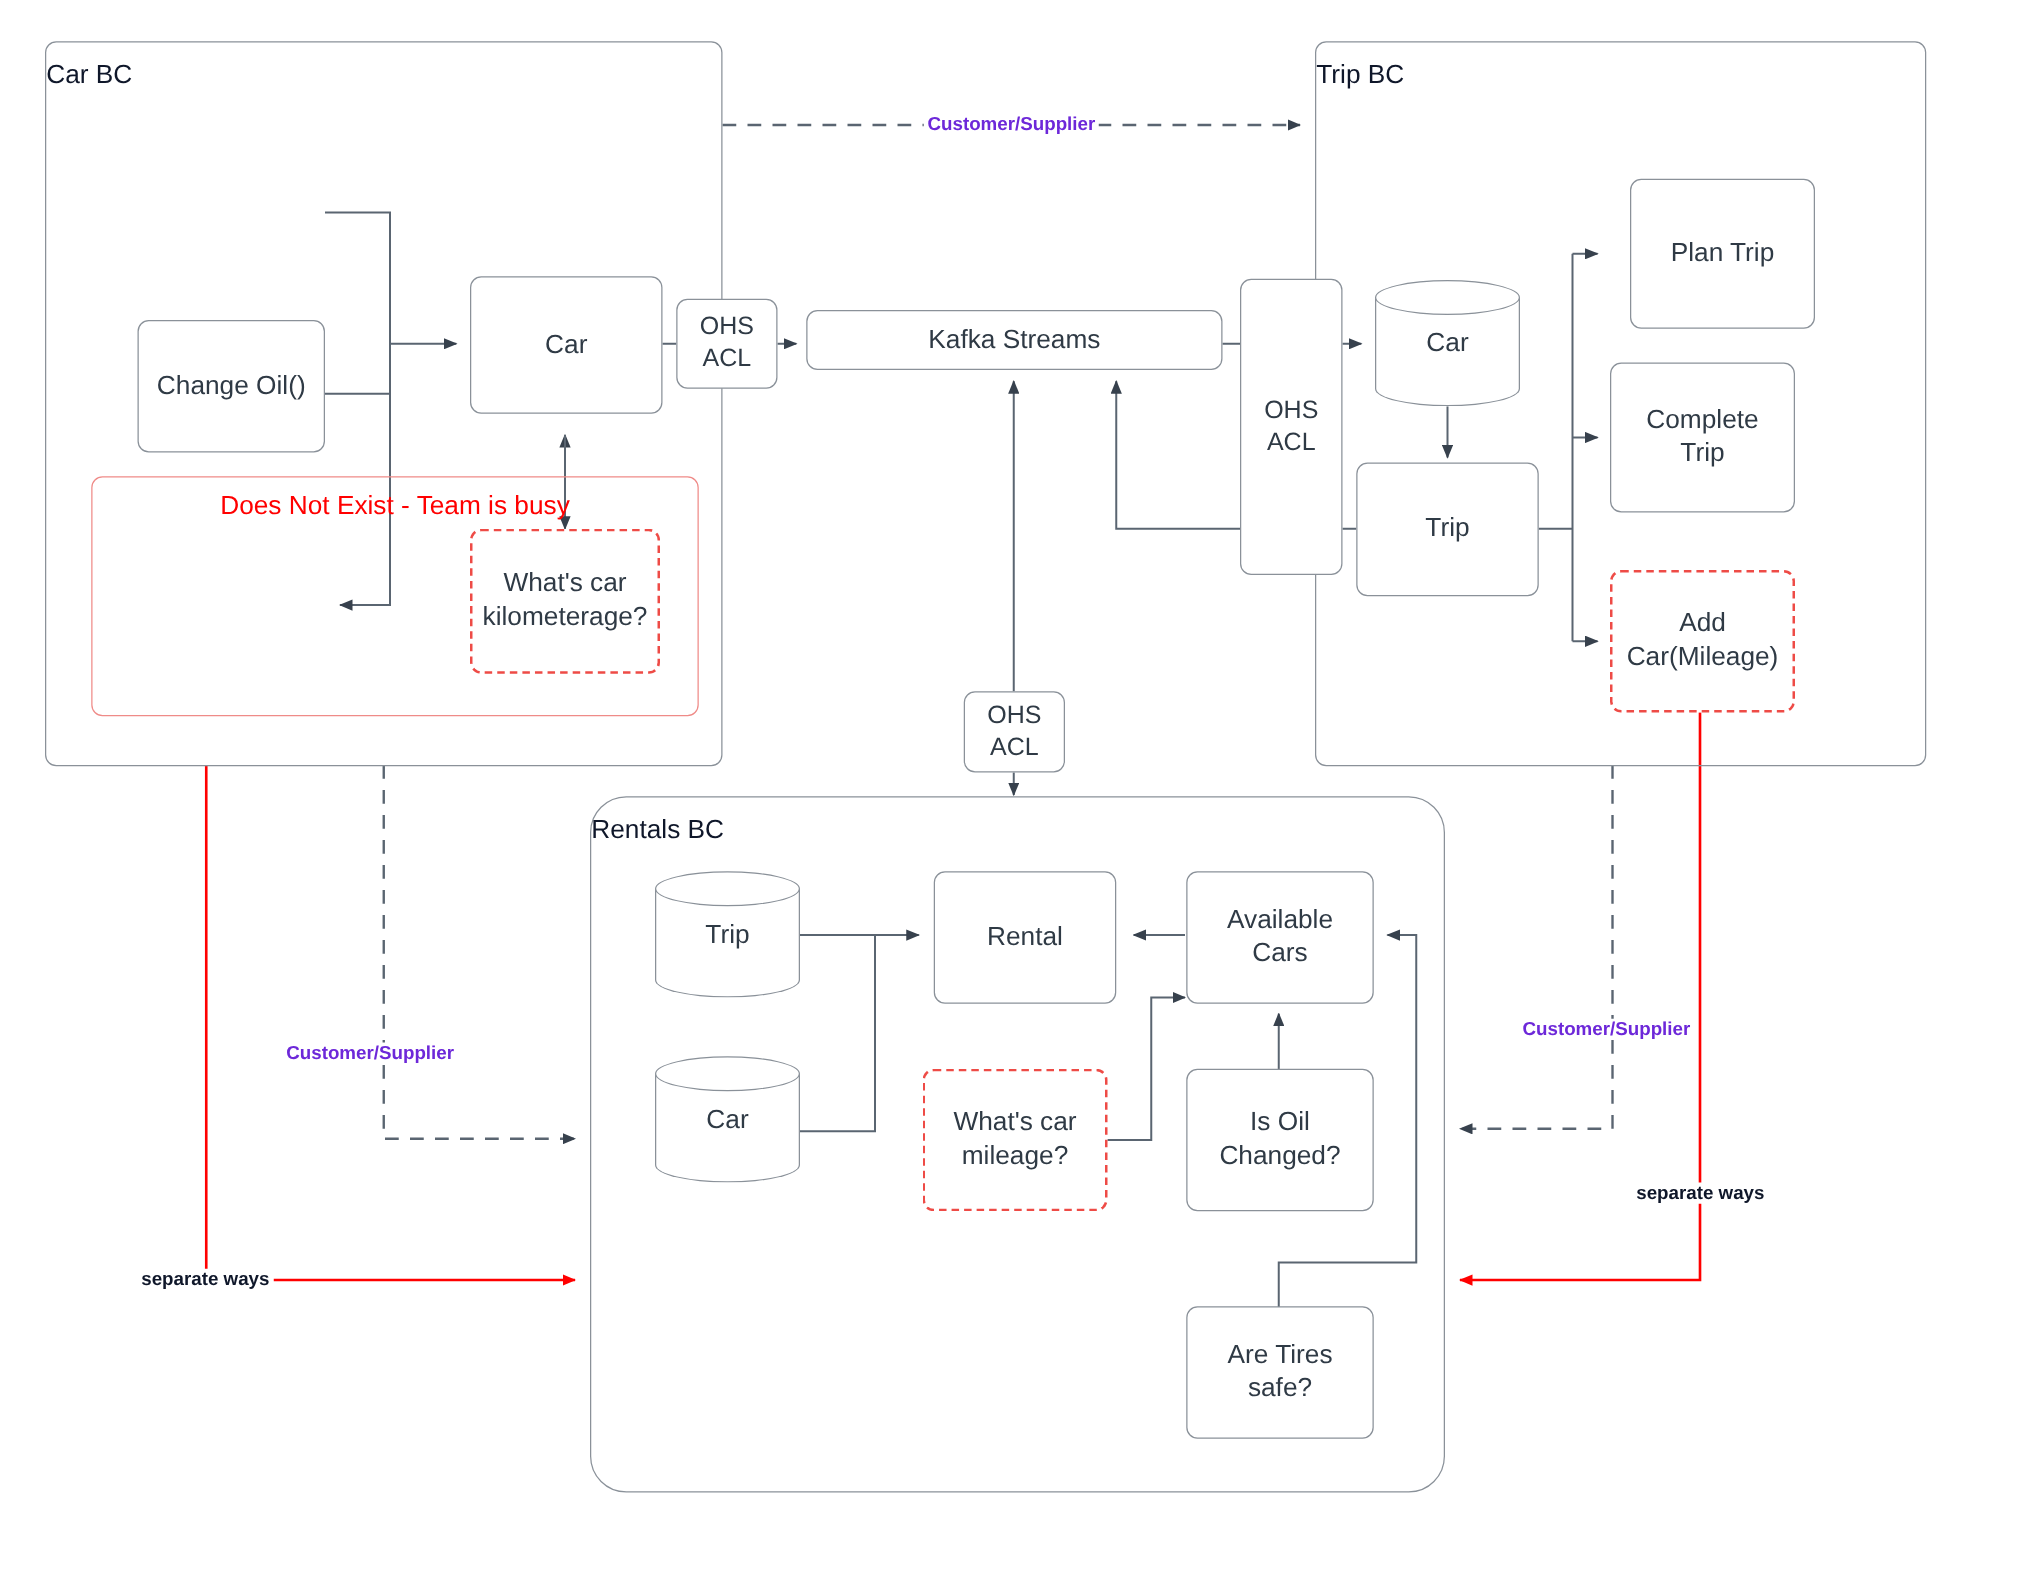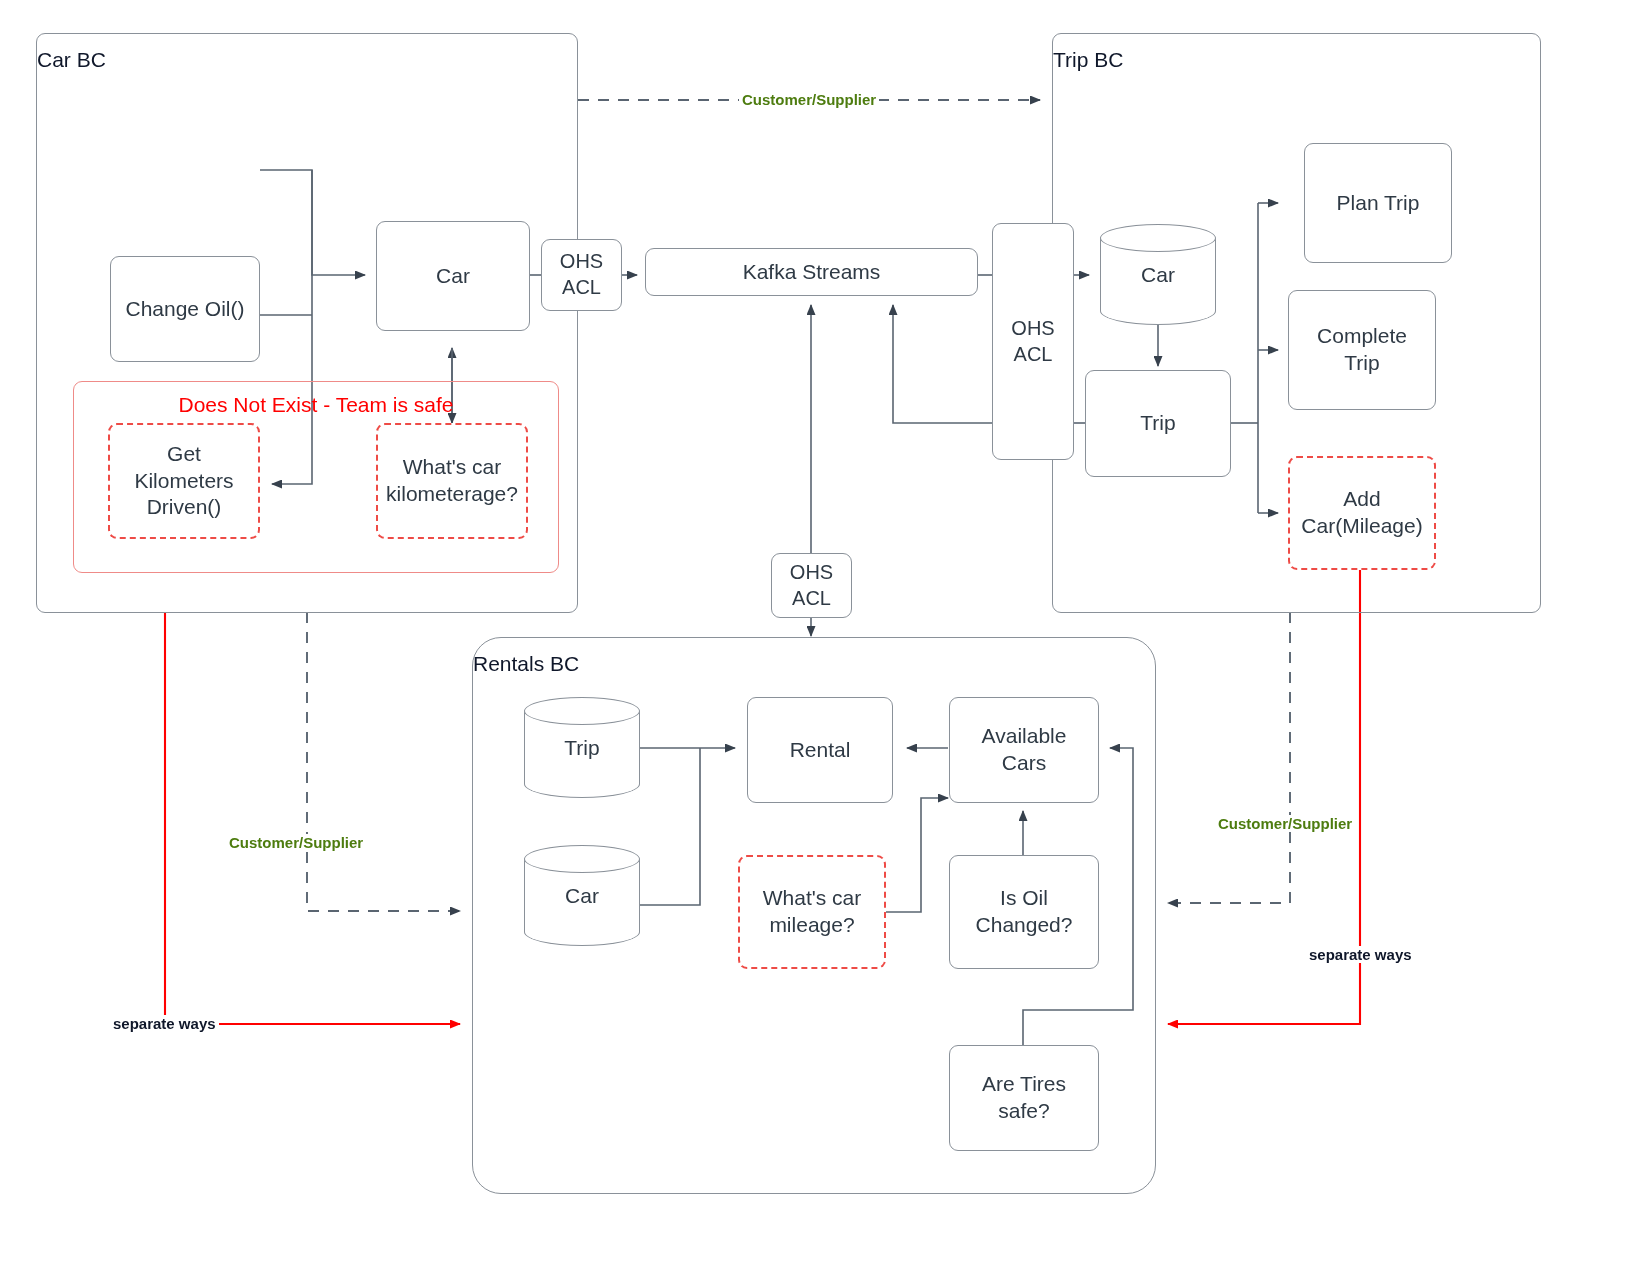--- a/index.html
+++ b/index.html
@@ -23,21 +23,21 @@
   .redbox-title{position:absolute;width:100%;text-align:center;top:11px;font-size:21px;color:#ff0000;}
 
   .cyl{position:absolute;background:#ffffff;}
   .cyl .body{position:absolute;left:0;right:0;top:14px;bottom:0;border:1.5px solid #8a9199;
              border-top:none;border-radius:0 0 50% 50%/0 0 14px 14px;background:#fff;}
   .cyl .top{position:absolute;left:0;right:0;top:0;height:28px;border:1.5px solid #8a9199;
             border-radius:50%/50%;background:#fff;box-sizing:border-box;}
   .cyl .lbl{position:absolute;left:0;right:0;top:0;bottom:0;display:flex;align-items:center;
             justify-content:center;font-size:21px;color:#2f3a45;}
 
-  .edgelabel{position:absolute;font-size:15px;font-weight:bold;color:#4d7c0f;white-space:nowrap;
+  .edgelabel{position:absolute;font-size:15px;font-weight:bold;color:#6d28d9;white-space:nowrap;
              background:#ffffff;padding:0 3px;}
   .edgelabel.red{color:#0f172a;}
 </style>
 </head>
 <body>
 
 <div id="canvas">
 
   <svg class="layer">
     <defs>
@@ -118,31 +118,28 @@
 
   <div class="bc" style="left:1052px;top:33px;width:487px;height:578px;">
     <div class="bc-title">Trip BC</div>
   </div>
 
   <div class="bc" style="left:472px;top:637px;width:682px;height:555px;border-radius:29px;">
     <div class="bc-title">Rentals BC</div>
   </div>
 
   <div class="redbox" style="left:73px;top:381px;width:484px;height:190px;">
-    <div class="redbox-title">Does Not Exist - Team is safe</div>
+    <div class="redbox-title">Does Not Exist - Team is busy</div>
   </div>
 
   <div class="node" style="left:110px;top:256px;width:150px;height:106px;white-space:pre-line;">Change Oil()</div>
   <div class="node" style="left:376px;top:221px;width:154px;height:110px;">Car</div>
   <div class="node small" style="left:541px;top:239px;width:81px;height:72px;white-space:pre-line;">OHS
 ACL</div>
 
-  <div class="ghost" style="left:108px;top:423px;width:152px;height:116px;white-space:pre-line;">Get
-Kilometers
-Driven()</div>
   <div class="ghost" style="left:376px;top:423px;width:152px;height:116px;white-space:pre-line;">What's car
 kilometerage?</div>
 
   <div class="node" style="left:645px;top:248px;width:333px;height:48px;">Kafka Streams</div>
   <div class="node small" style="left:771px;top:553px;width:81px;height:65px;white-space:pre-line;">OHS
 ACL</div>
 
   <div class="node small" style="left:992px;top:223px;width:82px;height:237px;white-space:pre-line;">OHS
 ACL</div>
 

